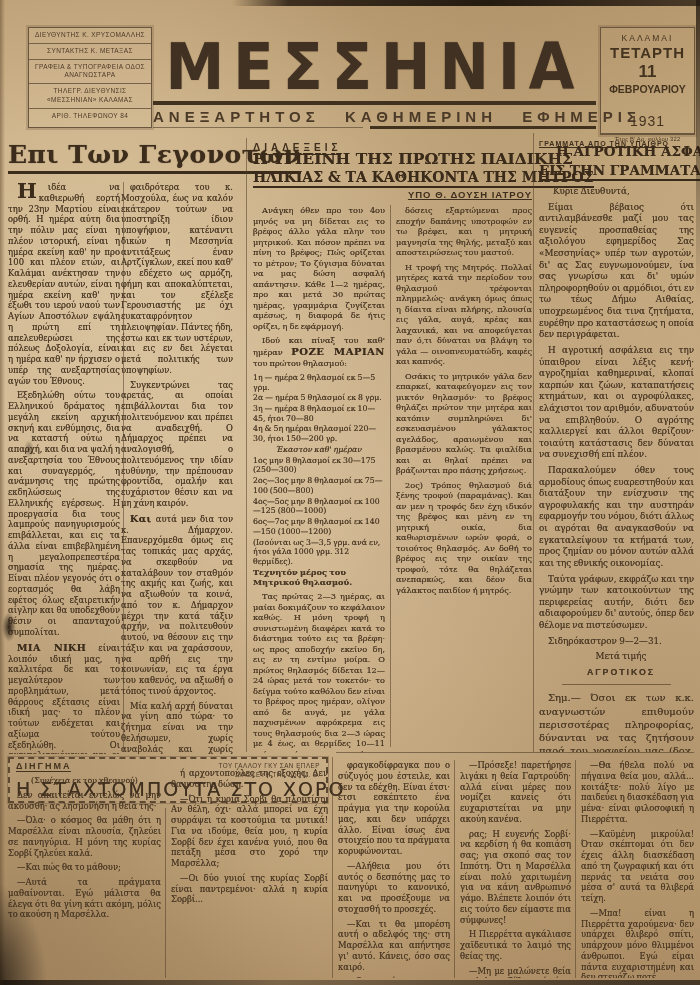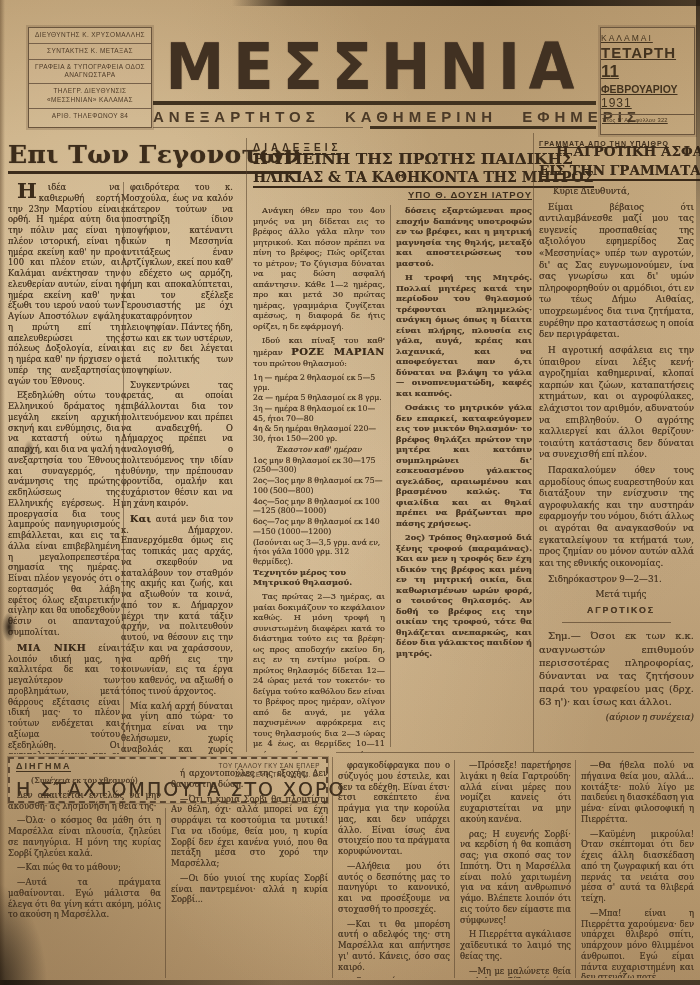--- a/index.html
+++ b/index.html
@@ -19,27 +19,27 @@
   .mastbox{border:1px solid #6a553d;box-shadow:0 0 0 2px rgba(106,85,61,.25);background:rgba(255,244,220,.06);}
   .mastbox .row{padding:3px 2px;text-align:center;font-family:"Liberation Sans",sans-serif;
     font-size:6.5px;line-height:1.35;letter-spacing:.4px;color:#4d3a27;border-bottom:1px solid #77614a;}
   .mastbox .row:last-child{border-bottom:none;}
   .brand{font-family:"DejaVu Sans","Liberation Sans",sans-serif;font-weight:bold;font-size:59px;
     letter-spacing:9px;color:#413122;text-align:center;transform:scaleY(1.08);transform-origin:top;
     text-shadow:0 0 1px rgba(65,49,34,.7);white-space:nowrap;}
   .brandrule{background:#41321f;}
   .subtitle{font-family:"Liberation Sans",sans-serif;font-weight:bold;font-size:15px;letter-spacing:5px;
     word-spacing:16px;color:#4b3a27;text-align:center;white-space:nowrap;}
-  .datebox{border:1px solid #6a553d;box-shadow:0 0 0 2px rgba(106,85,61,.25);
-    font-family:"Liberation Sans",sans-serif;color:#43331f;text-decoration:underline;}
+  .datebox{border:1px solid #6a553d;box-shadow:0 0 0 2px rgba(106,85,61,.25);text-align:center;
+    font-family:"Liberation Sans",sans-serif;color:#43331f;}
   .datebox .city{font-size:8.5px;letter-spacing:2px;padding-top:5px;}
   .datebox .day{font-size:15px;font-weight:bold;letter-spacing:1px;margin-top:1px;}
   .datebox .num{font-size:17px;font-weight:bold;margin-top:1px;}
   .datebox .month{font-size:10.5px;font-weight:bold;margin-top:1px;}
-  .datebox .year{font-size:12px;margin-top:1px;letter-spacing:1px;}
+  .datebox .year{font-size:14px;margin-top:18px;letter-spacing:1px;}
   .datebox .issue{border-top:1px solid #6a553d;margin-top:4px;padding:2px 1px;font-size:5.8px;letter-spacing:.2px;}
   
   .vrule{position:absolute;width:1px;background:rgba(82,62,40,.55);}
   .hrule{position:absolute;height:1px;background:rgba(82,62,40,.6);}
   
   .headline-events{font-family:"DejaVu Serif",serif;font-weight:bold;font-size:25px;color:#3c2c1b;
     letter-spacing:.5px;white-space:nowrap;border-bottom:3px solid #3c2c1b;padding-bottom:2px;
     text-shadow:0 0 1px rgba(60,44,27,.6);}
   .kicker{font-family:"Liberation Sans",sans-serif;font-weight:bold;font-size:10px;letter-spacing:4px;
     color:#3e2e1d;border-bottom:1px solid #3e2e1d;display:inline-block;padding-bottom:1px;}
@@ -166,21 +166,21 @@
         <p class="sched">4ος—5ος μην 8 θηλασμοί εκ 100—125 (800—1000)</p>
         <p class="sched">6ος—7ος μην 8 θηλασμοί εκ 140—150 (1000—1200)</p>
       </div>
     <p class="sched">(Ισούνται ως 3—3,5 γρμ. ανά εν, ήτοι γάλα 1000 γρμ. 312 θερμίδες).</p>
     <p class="subhead">Τεχνητόν μέρος του Μητρικού θηλασμού.</p>
     <div>
         <p>Τας πρώτας 2—3 ημέρας, αι μαίαι δοκιμάζουν το κεφάλαιον καθώς. Η μόνη τροφή η συνιστωμένη διαφέρει κατά το διάστημα τούτο εις τα βρέφη· ως προς αποδοχήν εκείνο δη, εις εν τη εντίμω μοίρα. Ο πρώτος θηλασμός δίδεται 12—24 ώρας μετά τον τοκετόν· το δείγμα τούτο καθόλου δεν είναι το βρέφος προς ημέραν, ολίγον από δε αυγά, με γάλα παχυσμένων αφρόκρεμα εις τους θηλασμούς δια 2—3 ώρας με 4 έως, αι θερμίδες 10—11 εκάστη νύκτα· ανεπαρκώς το βρέφος.</p>
       </div>
   </div>
   <div class="vrule" style="left:390px;top:205px;height:542px;"></div>
-  <div class="col col-m" style="left:396px;top:205px;width:136px;height:535px;font-weight:bold;">
+  <div class="col col-m" style="left:396px;top:205px;width:136px;height:535px;">
     <div>
         <p>δόσεις εξαρτώμεναι προς εποχήν δαπάνης υποτροφών εν τω βρέφει, και η μητρική μαγνησία της θηλής, μεταξύ και αποστειρώσεως του μαστού.</p>
         <p>Η τροφή της Μητρός. Πολλαί μητέρες κατά την περίοδον του θηλασμού τρέφονται πλημμελώς· ανάγκη όμως όπως η δίαιτα είναι πλήρης, πλουσία εις γάλα, αυγά, κρέας και λαχανικά, και να αποφεύγεται παν ό,τι δύναται να βλάψη το γάλα — οινοπνευματώδη, καφές και καπνός.</p>
         <p>Οσάκις το μητρικόν γάλα δεν επαρκεί, καταφεύγομεν εις τον μικτόν θηλασμόν· το βρέφος θηλάζει πρώτον την μητέρα και κατόπιν συμπληρώνει δι' εσκευασμένου γάλακτος αγελάδος, αραιωμένου και βρασμένου καλώς. Τα φιαλίδια και αι θηλαί πρέπει να βράζωνται προ πάσης χρήσεως.</p>
         <p>2ος) Τρόπος θηλασμού διά ξένης τροφού (παραμάνας). Και αν μεν η τροφός δεν έχη ιδικόν της βρέφος και μένη εν τη μητρική οικία, δια καθωρισμένων ωρών φορά, ο τοιούτος θηλασμός. Αν δοθή το βρέφος εις την οικίαν της τροφού, τότε θα θηλάζεται ανεπαρκώς, και δέον δια γάλακτος παιδίον ή μητρός.</p>
       </div>
   </div>
 
   <div class="vrule" style="left:533px;top:133px;height:619px;"></div>
 
@@ -189,20 +189,21 @@
   </div>
   <div class="abs headline-lg" style="left:556px;top:143px;font-size:13.5px;">Η ΑΓΡΟΤΙΚΗ ΑΣΦΑΛΕΙΑ</div>
   <div class="abs headline-lg hl-underline" style="left:539px;top:162px;font-size:13.5px;">ΕΙΣ ΤΗΝ ΓΡΑΜΜΑΤΑ</div>
 
   <div class="col col-r" style="left:539px;top:186px;width:155px;height:566px;">
     <p style="text-indent:14px;">Κύριε Διευθυντά,</p>
     <div>
         <p>Είμαι βέβαιος ότι αντιλαμβάνεσθε μαζί μου τας ευγενείς προσπαθείας της αξιολόγου εφημερίδος Σας «Μεσσηνίας» υπέρ των αγροτών, δι' ας Σας ευγνωμονούμεν, ίνα σας γνωρίσω και δι' υμών πληροφορηθούν οι αρμόδιοι, ότι εν τω τέως Δήμω Αιθαίας, υποχρεωμένος δια τινα ζητήματα, ευρέθην προ καταστάσεως η οποία δεν περιγράφεται.</p>
         <p>Η αγροτική ασφάλεια εις την ύπαιθρον είναι λέξις κενή· αγροζημίαι καθημεριναί, κλοπαί καρπών και ζώων, καταπατήσεις κτημάτων, και οι αγροφύλακες, ελάχιστοι τον αριθμόν, αδυνατούν να επιβληθούν. Ο αγρότης καλλιεργεί και άλλοι θερίζουν· τοιαύτη κατάστασις δεν δύναται να συνεχισθή επί πλέον.</p>
         <p>Παρακαλούμεν όθεν τους αρμοδίους όπως ευαρεστηθούν και διατάξουν την ενίσχυσιν της αγροφυλακής και την αυστηράν εφαρμογήν του νόμου, διότι άλλως οι αγρόται θα αναγκασθούν να εγκαταλείψουν τα κτήματά των, προς ζημίαν ου μόνον αυτών αλλά και της εθνικής οικονομίας.</p>
+        <p>Ταύτα γράφων, εκφράζω και την γνώμην των κατοικούντων της περιφερείας αυτήν, διότι δεν αδιαφορούμεν δι' αυτούς, όπερ δεν θέλομε να πιστεύσωμεν.</p>
       </div>
     <p class="sig-date">Σιδηρόκαστρον 9—2—31.</p>
     <p class="sig-close">Μετά τιμής</p>
     <p class="sig-name">ΑΓΡΟΤΙΚΟΣ</p>
     <div class="note-sep"></div>
     <p style="font-size:10px;">Σημ.— Όσοι εκ των κ.κ. αναγνωστών επιθυμούν περισσοτέρας πληροφορίας, δύνανται να τας ζητήσουν παρά του γραφείου μας (δρχ. 63 η')· και ίσως και άλλοι.</p>
     <p class="cont-note">(αύριον η συνέχεια)</p>
   </div>
 
   <div class="hrule" style="left:336px;top:752px;width:358px;"></div>

